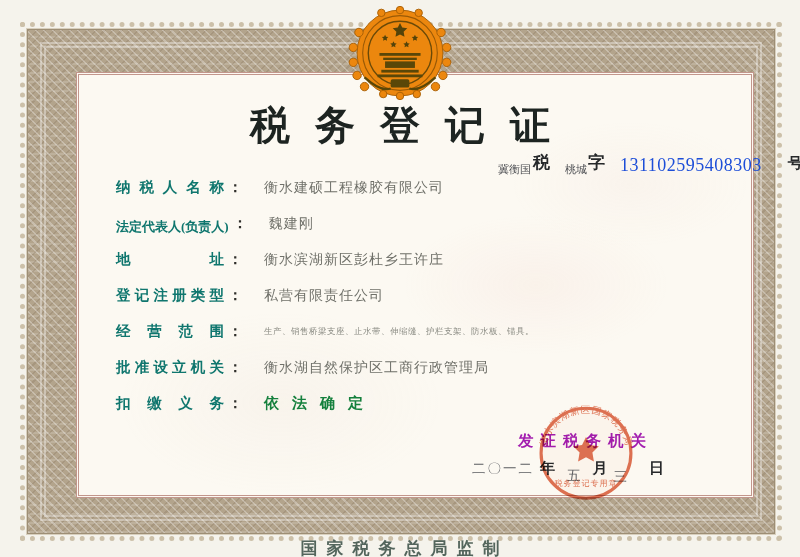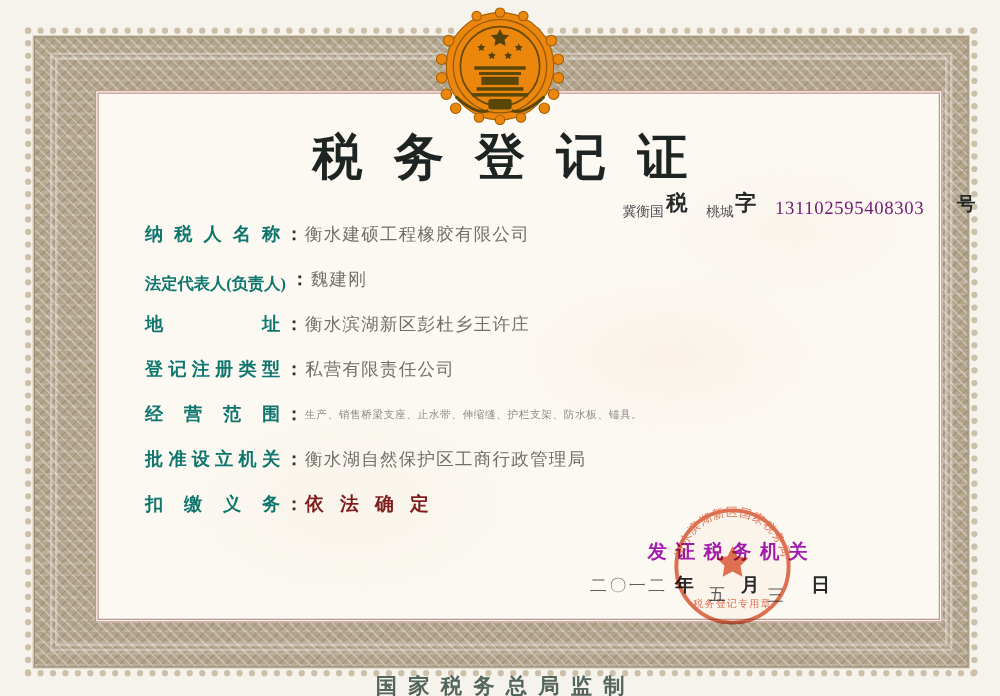--- a/index.html
+++ b/index.html
@@ -43,35 +43,35 @@
     text-align:center;font-size:40px;font-weight:bold;color:#1d2421;
     letter-spacing:25px;text-indent:25px;
   }
   
   .certno{position:absolute;left:498px;top:154px;z-index:2;white-space:nowrap;color:#4b4d51;}
   .certno .sm{font-size:11px;position:relative;top:2px;}
   .certno .bg{font-size:17px;font-weight:bold;color:#26282a;position:relative;top:-3px;}
   .certno .b1{margin-left:2px;}
   .certno .s2{margin-left:15px;}
   .certno .b2{margin-left:1px;}
-  .certno .num{font-size:15px;letter-spacing:.5px;margin-left:15px;color:#701a75;}
+  .certno .num{font-size:18px;letter-spacing:.5px;margin-left:15px;color:#1d4ed8;}
   .certno .suf{font-size:15px;font-weight:bold;color:#26282a;margin-left:26px;position:relative;top:-3px;}
   
   .fields{position:absolute;left:116px;top:178px;z-index:2;}
   .row{height:20px;margin-bottom:16px;white-space:nowrap;}
   .lbl{
     display:inline-block;width:108px;vertical-align:top;
     font-size:14.5px;font-weight:bold;color:#0f766e;
     text-align:justify;text-align-last:justify;
   }
   .lbl.wide{width:auto;font-size:13px;text-align-last:auto;letter-spacing:0;position:relative;top:4px;}
   .colon{display:inline-block;width:14px;margin-left:4px;text-align:center;font-size:14.5px;font-weight:bold;color:#2e2e2a;}
-  .val{font-size:14px;color:#6f7069;margin-left:2px;letter-spacing:1px;text-align:right;}
+  .val{font-size:14px;color:#6f7069;margin-left:22px;letter-spacing:1px;text-align:right;}
   .val.small{font-size:8.5px;color:#8b8c84;letter-spacing:.5px;position:relative;top:-2px;}
-  .val.boldspread{font-size:15px;font-weight:bold;color:#7f1d1d;letter-spacing:13px;}
+  .val.boldspread{font-size:15px;font-weight:bold;color:#15803d;letter-spacing:13px;}
   
   .issuer{position:absolute;left:518px;top:431px;z-index:2;font-size:15.5px;font-weight:bold;color:#a21caf;letter-spacing:7px;white-space:nowrap;}
   .dateline{position:absolute;left:472px;top:459px;z-index:2;white-space:nowrap;text-align:right;}
   .dateline .filled{font-size:13.5px;color:#5a5c60;letter-spacing:2px;}
   .dateline .unit{font-size:15px;font-weight:bold;color:#26282a;}
   .dl-year{margin-left:0;}
   .u-year{margin-left:6px;}
   .dl-month{margin-left:12px;position:relative;top:7px;}
   .u-month{margin-left:10px;}
   .dl-day{margin-left:6px;position:relative;top:8px;color:#6e544c;}

